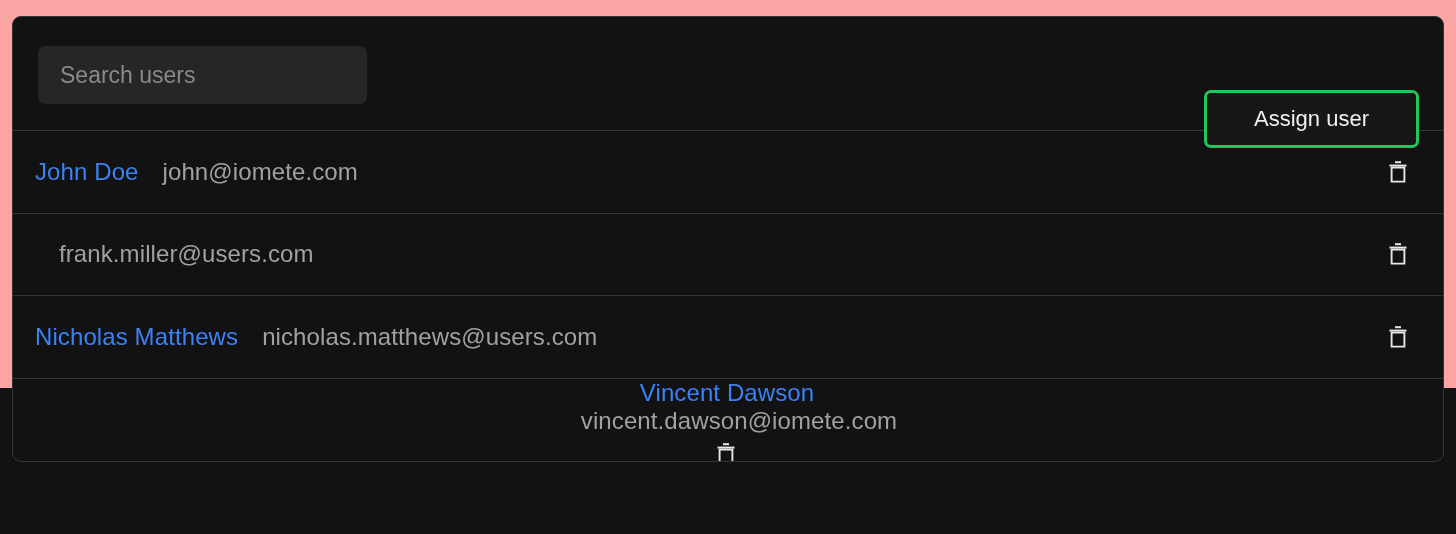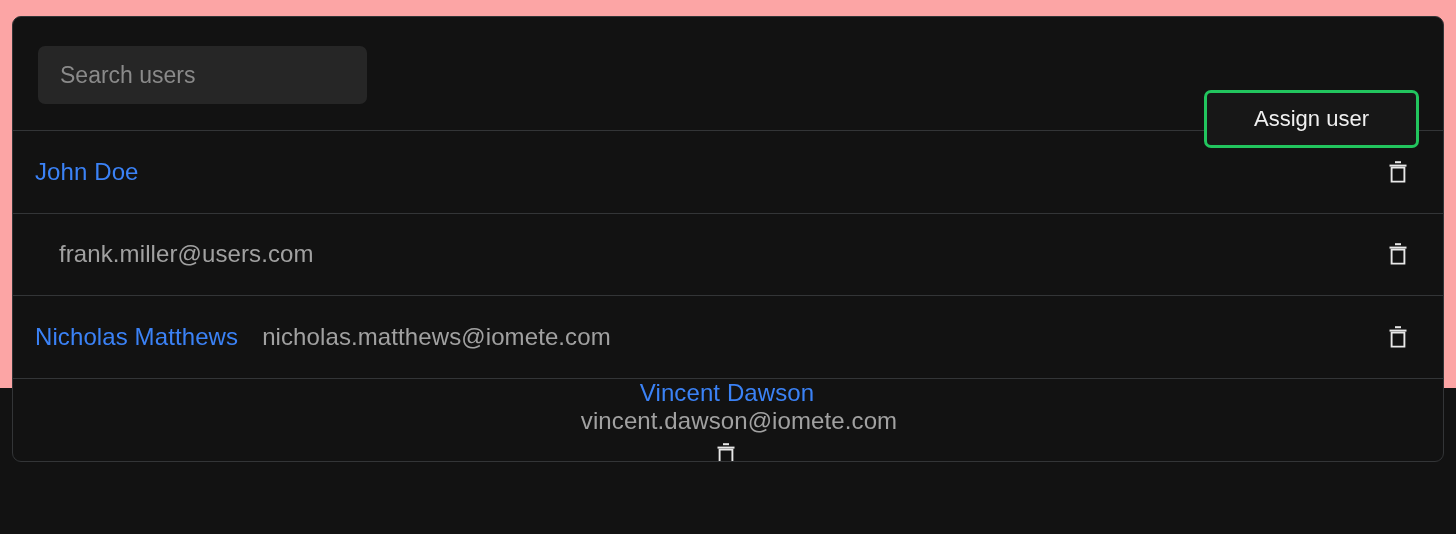--- a/index.html
+++ b/index.html
@@ -145,20 +145,21 @@
 
     <div class="card-toolbar">
       <input class="search-field" type="text" placeholder="Search users" style="">
       <button class="assign-user-button">Assign user</button>
     </div>
 
     <ul class="user-list">
 
       <li class="user-row">
         <a class="user-name" href="#">John Doe</a>
+        <span class="user-email">john@iomete.com</span>
         <span class="row-spacer"></span>
         <button class="delete-icon-button">
           <span>
             <svg width="22" height="24" viewBox="0 0 22 24" fill="none" xmlns="http://www.w3.org/2000/svg">
               <rect x="8" y="1.2" width="6" height="2" fill="#e8e8e8"></rect>
               <rect x="2.5" y="4.6" width="17" height="2" fill="#e8e8e8"></rect>
               <path d="M4.6 7.6 H17.4 V21.6 H4.6 Z" stroke="#e8e8e8" stroke-width="1.9" fill="none"></path>
             </svg>
           </span>
         </button>
@@ -173,21 +174,21 @@
               <rect x="8" y="1.2" width="6" height="2" fill="#e8e8e8"></rect>
               <rect x="2.5" y="4.6" width="17" height="2" fill="#e8e8e8"></rect>
               <path d="M4.6 7.6 H17.4 V21.6 H4.6 Z" stroke="#e8e8e8" stroke-width="1.9" fill="none"></path>
             </svg>
           </span>
         </button>
       </li>
 
       <li class="user-row">
         <a class="user-name" href="#">Nicholas Matthews</a>
-        <span class="user-email">nicholas.matthews@iomete.com</span>
+        <span class="user-email">nicholas.matthews@users.com</span>
         <span class="row-spacer"></span>
         <button class="delete-icon-button">
           <span>
             <svg width="22" height="24" viewBox="0 0 22 24" fill="none" xmlns="http://www.w3.org/2000/svg">
               <rect x="8" y="1.2" width="6" height="2" fill="#e8e8e8"></rect>
               <rect x="2.5" y="4.6" width="17" height="2" fill="#e8e8e8"></rect>
               <path d="M4.6 7.6 H17.4 V21.6 H4.6 Z" stroke="#e8e8e8" stroke-width="1.9" fill="none"></path>
             </svg>
           </span>
         </button>

